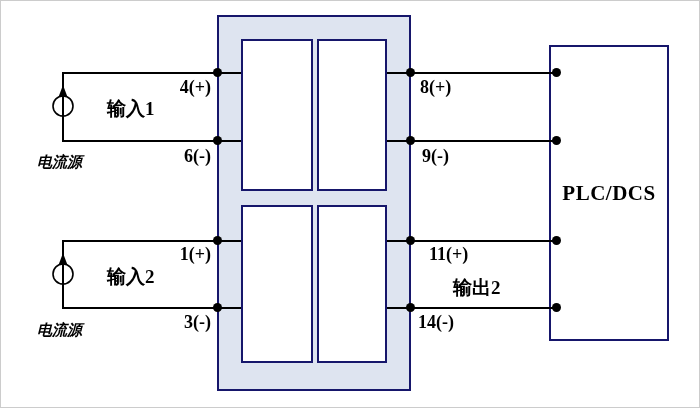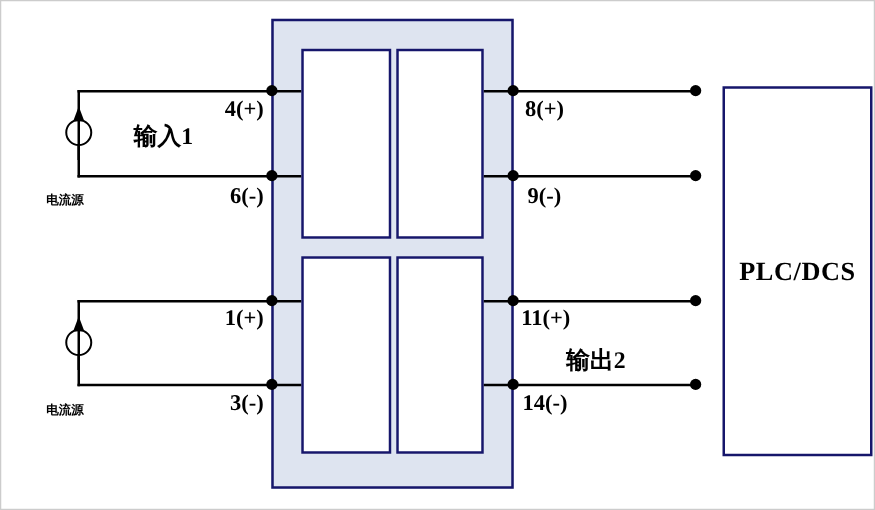--- a/index.html
+++ b/index.html
@@ -20,37 +20,37 @@
     background:#ffffff;display:flex;align-items:center;justify-content:center;
     font-weight:bold;font-size:21px;letter-spacing:.5px;
   }
   .wire{position:absolute;background:var(--wire);}
   .h{height:2px;}
   .v{width:2px;}
   .dot{position:absolute;width:9px;height:9px;border-radius:50%;background:var(--wire);}
   .lbl{position:absolute;font-weight:bold;white-space:nowrap;}
   .t18{font-size:18px;}
   .t19{font-size:19px;}
-  .t15{font-size:10px;}
+  .t15{font-size:15px;font-style:italic;}
   .term-l{width:44px;text-align:right;}
   .csource{position:absolute;}
 </style>
 </head>
 <body>
 
 <div class="canvas">
 
   <div class="box module" style="left:216px;top:14px;width:194px;height:376px;"></div>
 
   <div class="box inner" style="left:240px;top:38px;width:72px;height:152px;"></div>
   <div class="box inner" style="left:316px;top:38px;width:70px;height:152px;"></div>
   <div class="box inner" style="left:240px;top:204px;width:72px;height:158px;"></div>
   <div class="box inner" style="left:316px;top:204px;width:70px;height:158px;"></div>
 
-  <div class="box plc" style="left:577px;top:44px;width:120px;height:296px;margin-top:24px;">
+  <div class="box plc" style="left:548px;top:44px;width:120px;height:296px;">
     <span>PLC/DCS</span>
   </div>
 
   <div class="wire h" style="left:61px;top:71px;width:179px;"></div>
   <div class="wire h" style="left:61px;top:139px;width:179px;"></div>
   <div class="wire v" style="left:61px;top:71px;height:70px;"></div>
   <div class="wire h" style="left:61px;top:239px;width:179px;"></div>
   <div class="wire h" style="left:61px;top:306px;width:179px;"></div>
   <div class="wire v" style="left:61px;top:239px;height:69px;"></div>
 
@@ -78,27 +78,28 @@
     <polygon points="12,1 7.5,13 16.5,13" fill="#000000"></polygon>
   </svg>
   <svg class="csource" style="left:50px;top:251px;" width="24" height="46" viewBox="0 0 24 46">
     <circle cx="12" cy="22" r="10" fill="#ffffff" stroke="#000000" stroke-width="1.6"></circle>
     <line x1="12" y1="44" x2="12" y2="9" stroke="#000000" stroke-width="2"></line>
     <polygon points="12,1 7.5,13 16.5,13" fill="#000000"></polygon>
   </svg>
 
   <div class="lbl t19" style="left:106px;top:95px;">输入1</div>
   <div class="lbl t15" style="left:36px;top:152px;">电流源</div>
+  <div class="lbl t19" style="left:106px;top:263px;">输入2</div>
   <div class="lbl t15" style="left:36px;top:320px;">电流源</div>
 
   <div class="lbl t18 term-l" style="left:166px;top:76px;">4(+)</div>
   <div class="lbl t18 term-l" style="left:166px;top:145px;">6(-)</div>
   <div class="lbl t18 term-l" style="left:166px;top:243px;">1(+)</div>
   <div class="lbl t18 term-l" style="left:166px;top:311px;">3(-)</div>
 
   <div class="lbl t18" style="left:419px;top:76px;">8(+)</div>
   <div class="lbl t18" style="left:421px;top:145px;">9(-)</div>
-  <div class="lbl t18" style="left:416px;top:243px;">11(+)</div>
+  <div class="lbl t18" style="left:428px;top:243px;">11(+)</div>
   <div class="lbl t18" style="left:417px;top:311px;">14(-)</div>
 
   <div class="lbl t19" style="left:452px;top:274px;">输出2</div>
 
 </div>
 
 </body></html>

